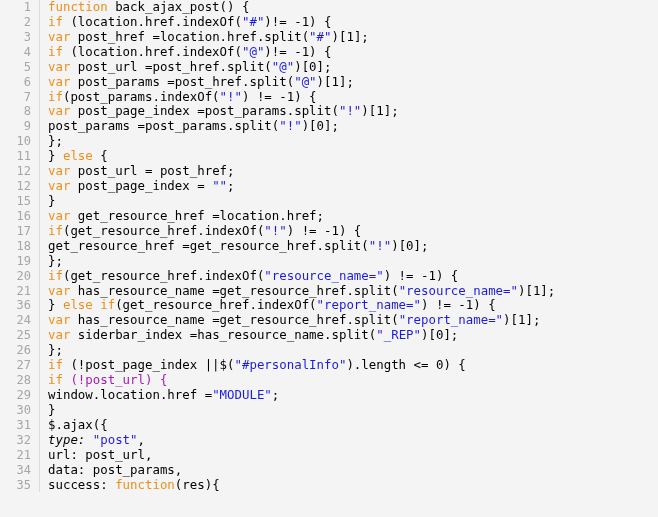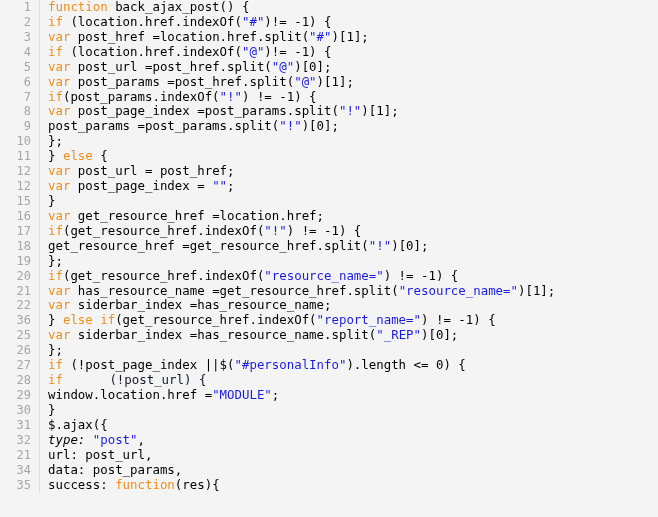--- a/index.html
+++ b/index.html
@@ -143,42 +143,42 @@
         </tr>
         <tr>
           <td class="gutter-cell">20</td>
           <td class="code-cell"><span class="tok-keyword" style="color: rgb(239, 142, 25);">if</span><span class="tok-plain" style="color: rgb(0, 0, 0);">(get_resource_href.indexOf(</span><span class="tok-string" style="color: rgb(28, 28, 224);">"resource_name="</span><span class="tok-plain" style="color: rgb(0, 0, 0);">) != -1) {</span></td>
         </tr>
         <tr>
           <td class="gutter-cell">21</td>
           <td class="code-cell"><span class="tok-keyword" style="color: rgb(239, 142, 25);">var</span><span class="tok-plain" style="color: rgb(0, 0, 0);"> has_resource_name =get_resource_href.split(</span><span class="tok-string" style="color: rgb(28, 28, 224);">"resource_name="</span><span class="tok-plain" style="color: rgb(0, 0, 0);">)[1];</span></td>
         </tr>
         <tr>
-          <td class="gutter-cell">22</td>
-          <td class="code-cell"><span class="tok-keyword" style="color: rgb(239, 142, 25);">var</span><span class="tok-plain" style="color: rgb(0, 0, 0);"> siderbar_index =has_resource_name;</span></td>
-        </tr>
-        <tr>
           <td class="gutter-cell">36</td>
           <td class="code-cell"><span class="tok-plain" style="color: rgb(0, 0, 0);">} </span><span class="tok-keyword" style="color: rgb(239, 142, 25);">else if</span><span class="tok-plain" style="color: rgb(0, 0, 0);">(get_resource_href.indexOf(</span><span class="tok-string" style="color: rgb(28, 28, 224);">"report_name="</span><span class="tok-plain" style="color: rgb(0, 0, 0);">) != -1) {</span></td>
         </tr>
         <tr>
+          <td class="gutter-cell">24</td>
+          <td class="code-cell"><span class="tok-keyword" style="color: rgb(239, 142, 25);">var</span><span class="tok-plain" style="color: rgb(0, 0, 0);"> has_resource_name =get_resource_href.split(</span><span class="tok-string" style="color: rgb(28, 28, 224);">"report_name="</span><span class="tok-plain" style="color: rgb(0, 0, 0);">)[1];</span></td>
+        </tr>
+        <tr>
           <td class="gutter-cell">25</td>
           <td class="code-cell"><span class="tok-keyword" style="color: rgb(239, 142, 25);">var</span><span class="tok-plain" style="color: rgb(0, 0, 0);"> siderbar_index =has_resource_name.split(</span><span class="tok-string" style="color: rgb(28, 28, 224);">"_REP"</span><span class="tok-plain" style="color: rgb(0, 0, 0);">)[0];</span></td>
         </tr>
         <tr>
           <td class="gutter-cell">26</td>
           <td class="code-cell"><span class="tok-plain" style="color: rgb(0, 0, 0);">};</span></td>
         </tr>
         <tr>
           <td class="gutter-cell">27</td>
           <td class="code-cell"><span class="tok-keyword" style="color: rgb(239, 142, 25);">if</span><span class="tok-plain" style="color: rgb(0, 0, 0);"> (!post_page_index ||$(</span><span class="tok-string" style="color: rgb(28, 28, 224);">"#personalInfo"</span><span class="tok-plain" style="color: rgb(0, 0, 0);">).length &lt;= 0) {</span></td>
         </tr>
         <tr>
           <td class="gutter-cell">28</td>
-          <td class="code-cell"><span class="tok-keyword" style="color: rgb(239, 142, 25);">if</span><span class="tok-plain" style="color: #0f172a; margin-left: 39px;"> (!post_url) {</span></td>
+          <td class="code-cell"><span class="tok-keyword" style="color: rgb(239, 142, 25);">if</span><span class="tok-plain" style="color: #a21caf;"> (!post_url) {</span></td>
         </tr>
         <tr>
           <td class="gutter-cell">29</td>
           <td class="code-cell"><span class="tok-plain" style="color: rgb(0, 0, 0);">window.location.href =</span><span class="tok-string" style="color: rgb(28, 28, 224);">"MODULE"</span><span class="tok-plain" style="color: rgb(0, 0, 0);">;</span></td>
         </tr>
         <tr>
           <td class="gutter-cell">30</td>
           <td class="code-cell"><span class="tok-plain" style="color: rgb(0, 0, 0);">}</span></td>
         </tr>
         <tr>

